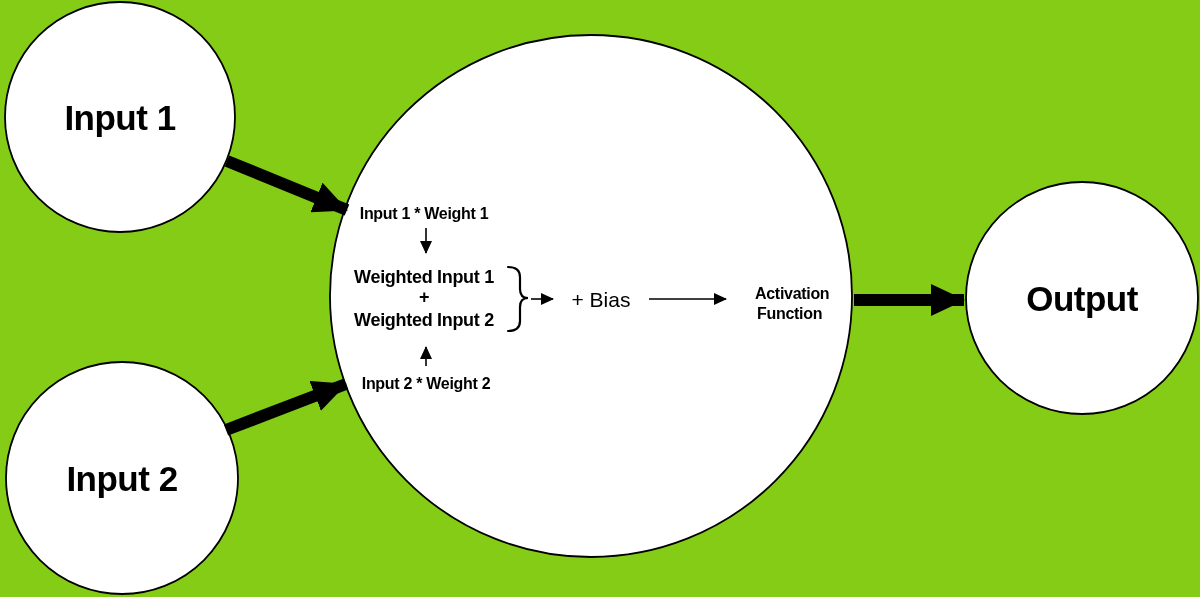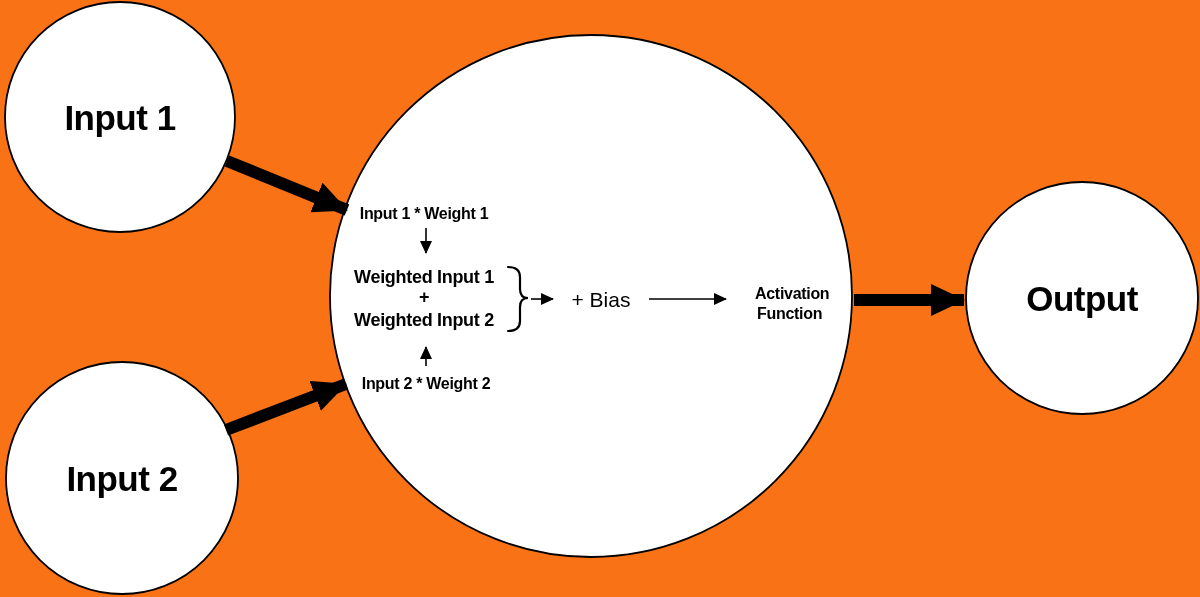--- a/index.html
+++ b/index.html
@@ -4,21 +4,21 @@
 <style>
   html, body {
     margin: 0;
     padding: 0;
     background: #ffffff;
   }
   .canvas {
     position: relative;
     width: 1200px;
     height: 597px;
-    background: #f97316;
+    background: #84cc16;
     overflow: hidden;
     font-family: "Liberation Sans", sans-serif;
   }
   svg { display: block; }
   text {
     font-family: "Liberation Sans", sans-serif;
     fill: #000000;
   }
   .node-label {
     font-size: 35px;

